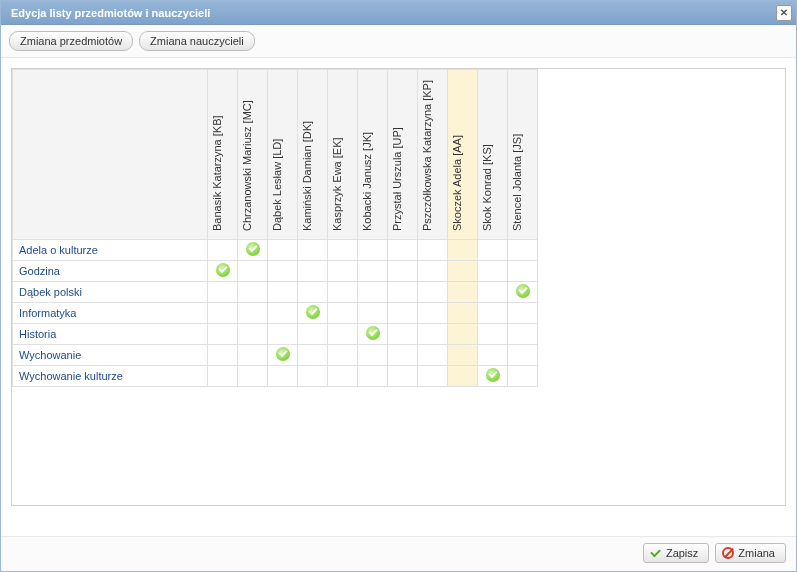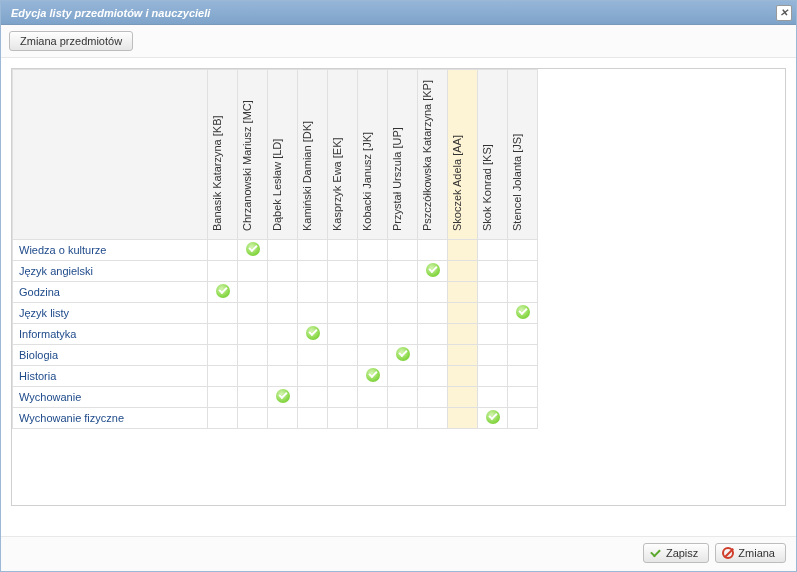--- a/index.html
+++ b/index.html
@@ -22,21 +22,20 @@
     background: linear-gradient(to bottom, #96b6d8, #7ea3ca);
     height: 24px;
     display: flex;
     align-items: center;
     justify-content: space-between;
     padding: 0 4px 0 10px;
     color: #fff;
     font-weight: bold;
     font-size: 11px;
     border-bottom: 1px solid #7a99ba;
-    font-style: italic;
   }
   .close-btn {
     width: 16px;
     height: 16px;
     background: #fff;
     border: 1px solid #999;
     border-radius: 2px;
     display: flex;
     align-items: center;
     justify-content: center;
@@ -48,21 +47,21 @@
   .toolbar {
     padding: 6px 8px;
     display: flex;
     gap: 6px;
     border-bottom: 1px solid #e8e8e8;
     background:#fbfbfb;
   }
   .tbtn {
     background: linear-gradient(to bottom,#fefefe,#e6e6e6);
     border: 1px solid #bdbdbd;
-    border-radius: 3px;
+    border-radius: 9px;
     padding: 3px 10px;
     font-size: 11px;
     color: #333;
     cursor: pointer;
   }
   .content {
     flex: 1;
     padding: 10px 10px 6px 10px;
     overflow: auto;
     display:flex;
@@ -181,20 +180,21 @@
 <div class="window">
   <div class="titlebar">
     <span>Edycja listy przedmiotów i nauczycieli</span>
     <div class="close-btn">
       <span>✕</span>
     </div>
   </div>
 
   <div class="toolbar">
     <button class="tbtn">Zmiana przedmiotów</button>
+    <button class="tbtn">Zmiana nauczycieli</button>
   </div>
 
   <div class="content">
     <div class="grid-wrap">
       <table class="grid">
         <thead>
             <tr id="hdr-row">
               <th class="corner"></th>
               <th class="colhead">
                 <span class="vtxt">Banasik Katarzyna [KB]</span>
@@ -226,63 +226,49 @@
               <th class="colhead">
                 <span class="vtxt">Skok Konrad [KS]</span>
               </th>
               <th class="colhead">
                 <span class="vtxt">Stencel Jolanta [JS]</span>
               </th>
             </tr>
           </thead>
         <tbody id="grid-body">
             <tr>
-              <td class="rowhead">Wiedza o kulturze</td>
-              <td class="cell"></td>
-              <td class="cell"><span class="chk"></span></td>
-              <td class="cell"></td>
-              <td class="cell"></td>
-              <td class="cell"></td>
-              <td class="cell"></td>
-              <td class="cell"></td>
-              <td class="cell"></td>
-              <td class="cell hl"></td>
-              <td class="cell"></td>
-              <td class="cell"></td>
-            </tr>
-            <tr>
-              <td class="rowhead">Język angielski</td>
-              <td class="cell"></td>
-              <td class="cell"></td>
-              <td class="cell"></td>
-              <td class="cell"></td>
-              <td class="cell"></td>
-              <td class="cell"></td>
-              <td class="cell"></td>
-              <td class="cell"><span class="chk"></span></td>
+              <td class="rowhead">Adela o kulturze</td>
+              <td class="cell"></td>
+              <td class="cell"><span class="chk"></span></td>
+              <td class="cell"></td>
+              <td class="cell"></td>
+              <td class="cell"></td>
+              <td class="cell"></td>
+              <td class="cell"></td>
+              <td class="cell"></td>
               <td class="cell hl"></td>
               <td class="cell"></td>
               <td class="cell"></td>
             </tr>
             <tr>
               <td class="rowhead">Godzina</td>
               <td class="cell"><span class="chk"></span></td>
               <td class="cell"></td>
               <td class="cell"></td>
               <td class="cell"></td>
               <td class="cell"></td>
               <td class="cell"></td>
               <td class="cell"></td>
               <td class="cell"></td>
               <td class="cell hl"></td>
               <td class="cell"></td>
               <td class="cell"></td>
             </tr>
             <tr>
-              <td class="rowhead">Język listy</td>
+              <td class="rowhead">Dąbek polski</td>
               <td class="cell"></td>
               <td class="cell"></td>
               <td class="cell"></td>
               <td class="cell"></td>
               <td class="cell"></td>
               <td class="cell"></td>
               <td class="cell"></td>
               <td class="cell"></td>
               <td class="cell hl"></td>
               <td class="cell"></td>
@@ -296,34 +282,20 @@
               <td class="cell"><span class="chk"></span></td>
               <td class="cell"></td>
               <td class="cell"></td>
               <td class="cell"></td>
               <td class="cell"></td>
               <td class="cell hl"></td>
               <td class="cell"></td>
               <td class="cell"></td>
             </tr>
             <tr>
-              <td class="rowhead">Biologia</td>
-              <td class="cell"></td>
-              <td class="cell"></td>
-              <td class="cell"></td>
-              <td class="cell"></td>
-              <td class="cell"></td>
-              <td class="cell"></td>
-              <td class="cell"><span class="chk"></span></td>
-              <td class="cell"></td>
-              <td class="cell hl"></td>
-              <td class="cell"></td>
-              <td class="cell"></td>
-            </tr>
-            <tr>
               <td class="rowhead">Historia</td>
               <td class="cell"></td>
               <td class="cell"></td>
               <td class="cell"></td>
               <td class="cell"></td>
               <td class="cell"></td>
               <td class="cell"><span class="chk"></span></td>
               <td class="cell"></td>
               <td class="cell"></td>
               <td class="cell hl"></td>
@@ -338,21 +310,21 @@
               <td class="cell"></td>
               <td class="cell"></td>
               <td class="cell"></td>
               <td class="cell"></td>
               <td class="cell"></td>
               <td class="cell hl"></td>
               <td class="cell"></td>
               <td class="cell"></td>
             </tr>
             <tr>
-              <td class="rowhead">Wychowanie fizyczne</td>
+              <td class="rowhead">Wychowanie kulturze</td>
               <td class="cell"></td>
               <td class="cell"></td>
               <td class="cell"></td>
               <td class="cell"></td>
               <td class="cell"></td>
               <td class="cell"></td>
               <td class="cell"></td>
               <td class="cell"></td>
               <td class="cell hl"></td>
               <td class="cell"><span class="chk"></span></td>

